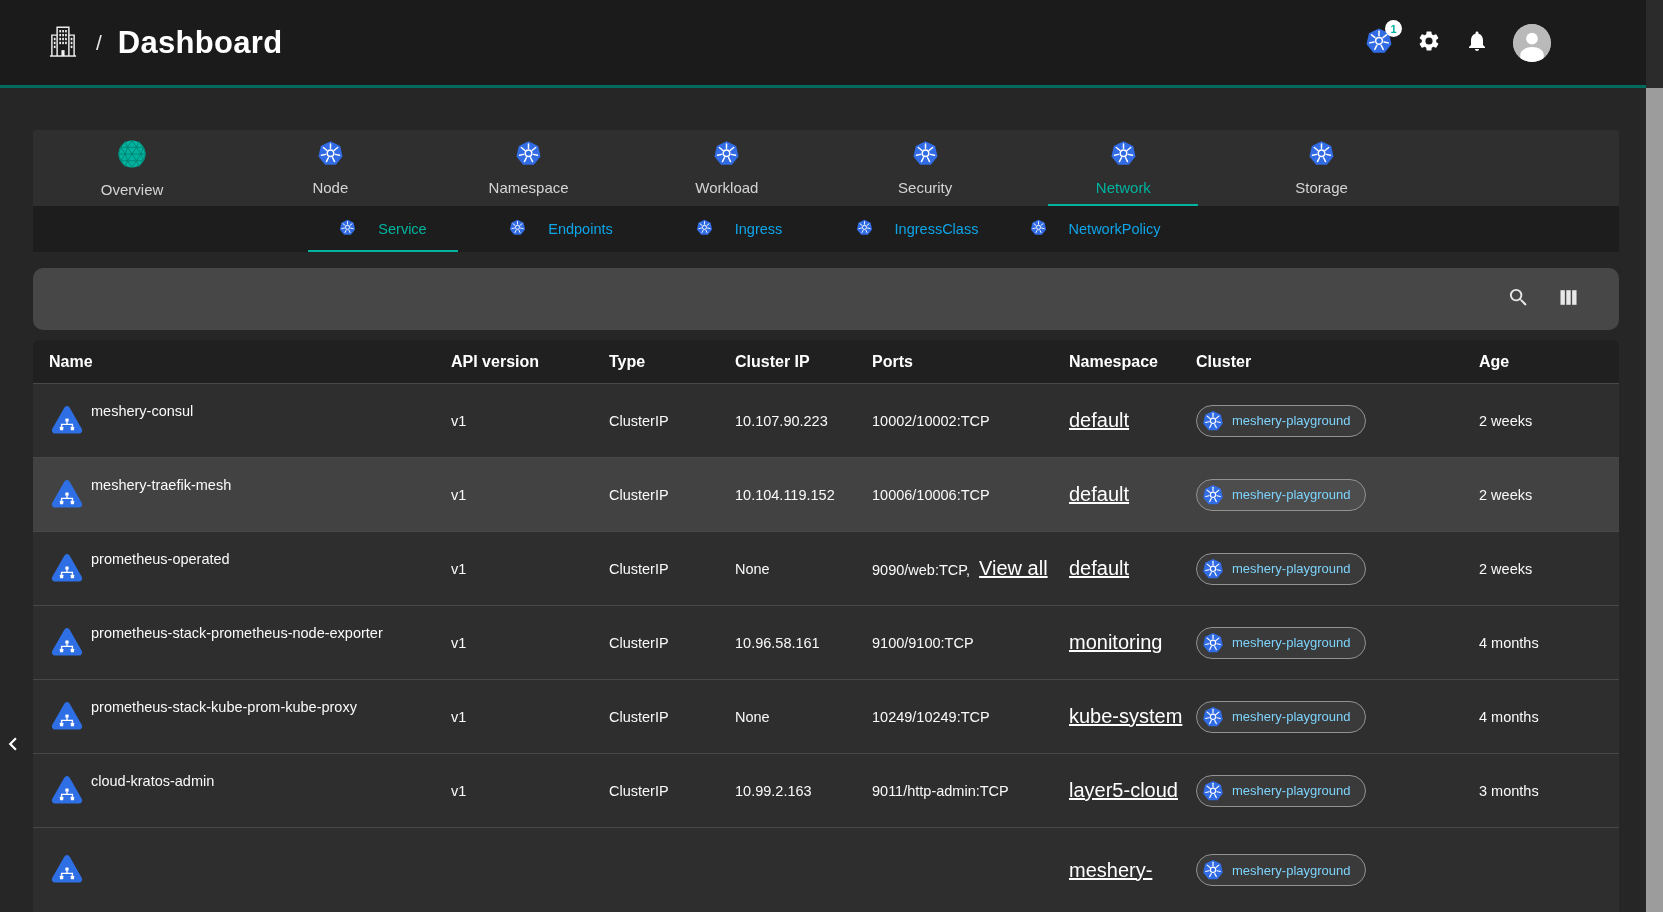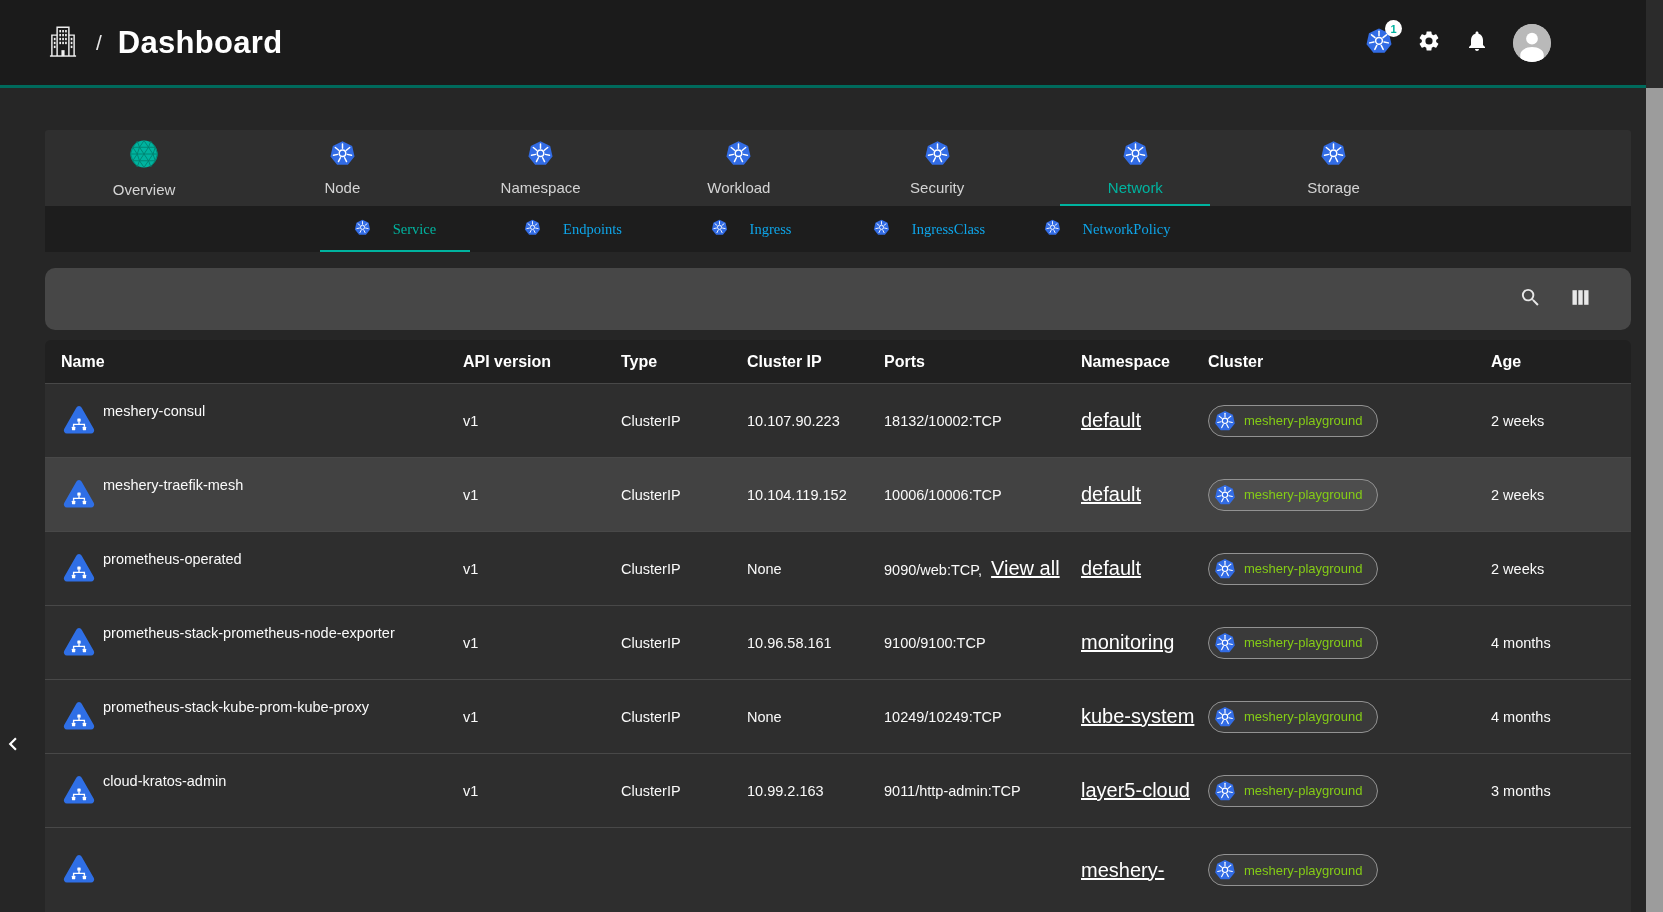--- a/index.html
+++ b/index.html
@@ -24,36 +24,36 @@
   .ctx-badge {
     position:absolute; top:-7px; right:-9px; width:17px; height:17px; border-radius:50%;
     background:#fff; color:#00B39F; font-size:11px; font-weight:bold;
     display:flex; align-items:center; justify-content:center;
   }
   .avatar { width:38px; height:38px; border-radius:50%; overflow:hidden; background:#b9b9b9; border:none; cursor:pointer; padding:0; }
   .green-divider { position:absolute; top:85px; left:0; width:1663px; height:3px; background:#006a5c; z-index:5; }
 
   
   .content { position:absolute; left:33px; top:0; width:1586px; height:912px; }
-  .band { position:absolute; left:12px; width:1586px; }
+  .band { position:absolute; left:0; width:1586px; }
 
   
   .nav-card { top:130px; height:76px; background:#2f2f2f; border-radius:3px 3px 0 0;
     display:grid; grid-template-columns:repeat(8,1fr); }
   .nav-tab { position:relative; display:flex; flex-direction:column; align-items:center;
     justify-content:center; gap:8px; cursor:pointer; }
   .nav-tab .lbl { font-size:15px; color:#d4d4d4; }
   .nav-tab.selected .lbl { color:#00B39F; }
   .tab-underline { position:absolute; bottom:0; left:50%; transform:translateX(-50%);
     width:150px; height:2px; background:#00B39F; }
 
   
   .subtab-bar { top:206px; height:46px; background:#1d1d1d; display:flex; padding-left:261px; }
   .sub-tab { width:178px; display:flex; align-items:center; justify-content:center; gap:22px;
-    position:relative; cursor:pointer;font-family:Liberation Serif, serif; }
+    position:relative; cursor:pointer; }
   .sub-tab .lbl { font-size:14.5px; color:#0ea5e9; }
   .sub-tab.selected .lbl { color:#00B39F; }
 
   
   .toolbar { top:268px; height:62px; background:#474747; border-radius:10px;
     display:flex; align-items:center; justify-content:flex-end; gap:26px; padding-right:38px; }
 
   
   .rgrid { display:grid; grid-template-columns:418px 158px 126px 137px 197px 127px 250px 173px; align-items:center; }
   .thead { top:340px; height:43px; background:#202020; border-radius:6px 6px 0 0;
@@ -66,21 +66,21 @@
   .cell { padding-left:0; white-space:nowrap; overflow:hidden; }
   .cell.pad-name { padding-left:16px; }
   .cell.pad-age { padding-left:33px; }
   .name-cell { display:flex; align-items:flex-start; gap:6px; }
   .svc-icon { width:36px; height:36px; flex:0 0 36px; }
   .link { color:#fff; text-decoration:underline; cursor:pointer; font-size:20px; }
   .ports-cell .link { margin-left:9px; }
   .chip { display:inline-flex; align-items:center; gap:8px; height:32px;
     padding:0 14px 0 5px; border:1px solid #929292; border-radius:16px;
     background:rgba(255,255,255,.06); cursor:pointer; max-width:200px; }
-  .chip .clbl { font-size:13px; color:#84cc16; white-space:nowrap; }
+  .chip .clbl { font-size:13px; color:#7dd3fc; white-space:nowrap; }
 
   
   .scrollbar-track { position:absolute; right:0; top:0; width:17px; height:912px; background:#2b2b2b; z-index:8; }
   .scrollbar-thumb { position:absolute; left:0; top:88px; width:17px; height:824px; background:#9c9c9c; cursor:pointer; }
   .drawer-handle { position:absolute; left:0; top:729px; width:28px; height:32px;
     display:flex; align-items:center; background:none; border:none; cursor:pointer; z-index:9; }
 </style>
 </head>
 <body>
 
@@ -386,21 +386,21 @@
                 <rect x="14.5" y="15.9" width="2.2" height="2.2" rx="0.3"></rect>
               </g>
               <path d="M12 12.5 v1.7 M8.4 15.9 v-1.7 h7.2 v1.7" stroke="#fff" stroke-width="0.9" fill="none"></path>
             </svg></span>
        <span>meshery-consul</span>
      </div>
      <div class="cell">v1</div>
      <div class="cell">ClusterIP</div>
      <div class="cell">10.107.90.223</div>
      <div class="cell ports-cell">
-       <span>18132/10002:TCP</span>
+       <span>10002/10002:TCP</span>
      </div>
      <div class="cell">
        <a class="link">default</a>
      </div>
      <div class="cell">
        <span class="chip">
          <span style="display:flex">
               <svg width="22" height="22" viewBox="0 0 24 24">
                 <polygon points="12,1.2 20.6,5.3 22.7,14.7 16.8,22.1 7.2,22.1 1.3,14.7 3.4,5.3" fill="#326CE5"></polygon>
                 <circle cx="12" cy="11.8" r="2.9" fill="none" stroke="#fff" stroke-width="1.3"></circle>

